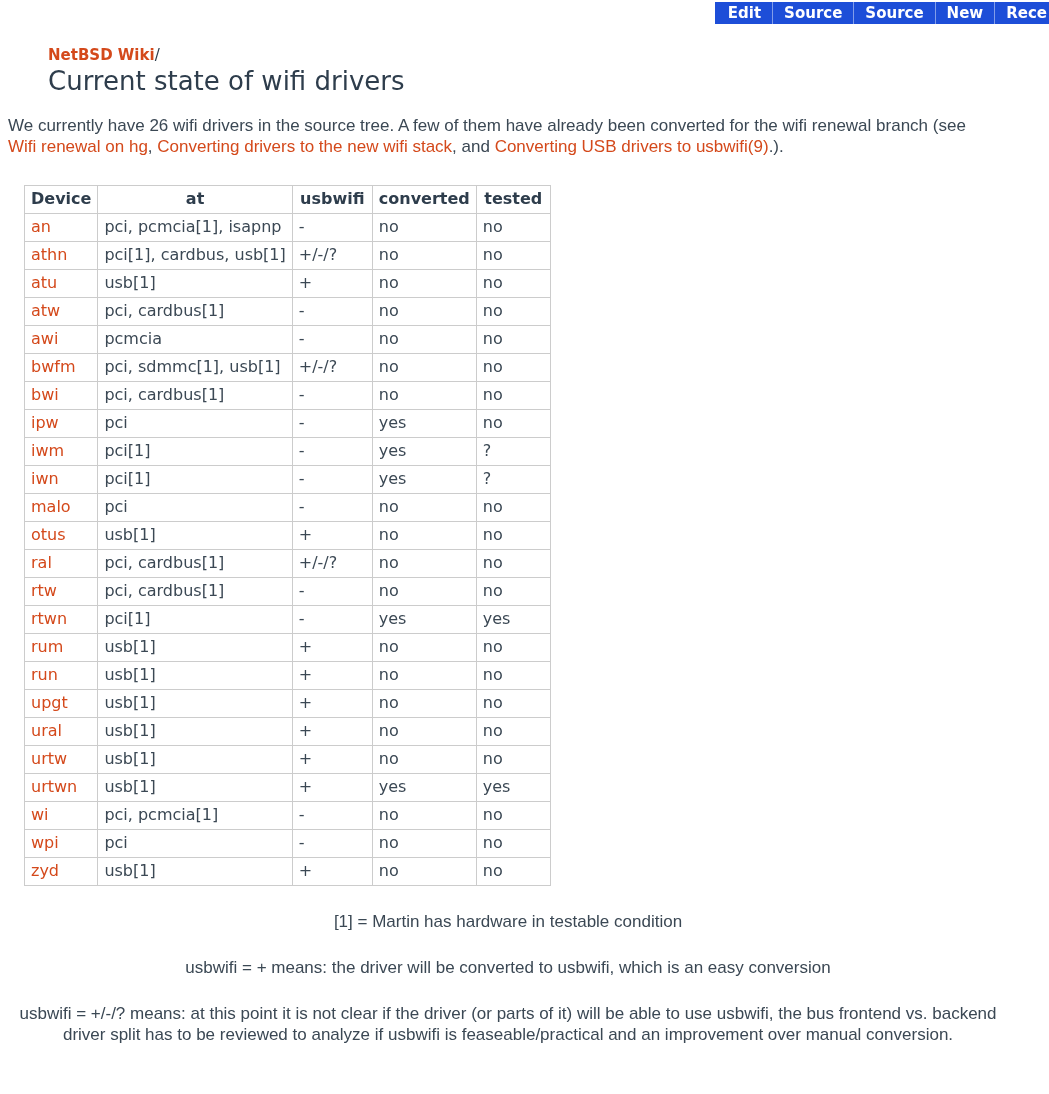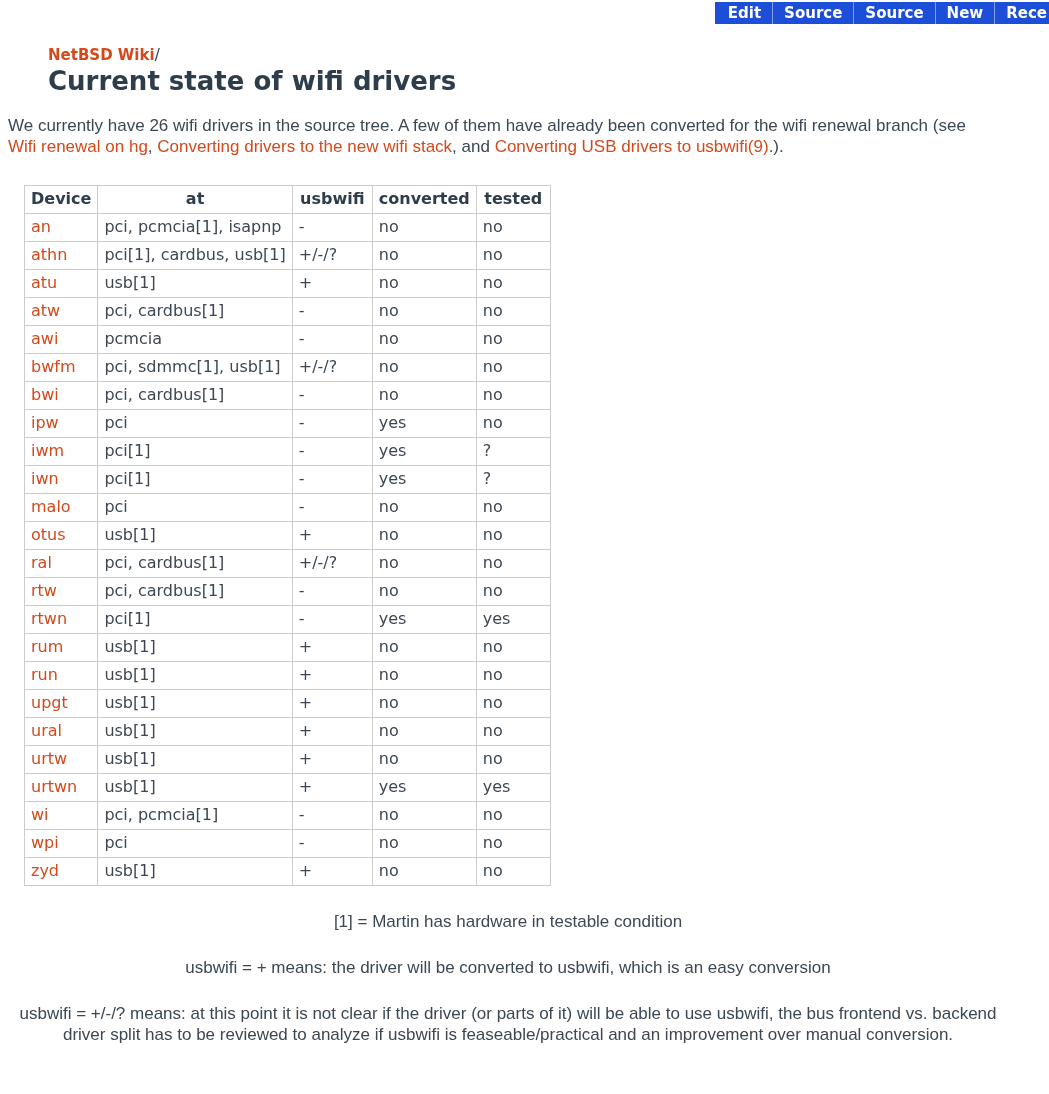--- a/index.html
+++ b/index.html
@@ -55,21 +55,21 @@
     text-decoration: none;
   }
   .breadcrumb .sep {
     color: #2e3d4c;
     font-weight: normal;
   }
   h1.page-title {
     margin: 3px 0 17px 0;
     font-family: "DejaVu Sans", sans-serif;
     font-size: 26px;
-    font-weight: bold;
+    font-weight: normal;
     color: #2e3d4c;
     line-height: 1.1;
   }
   
   p.intro {
     margin: 20px 0 0 0;
     max-width: 990px;
   }
   a.textlink {
     color: #d4491b;

